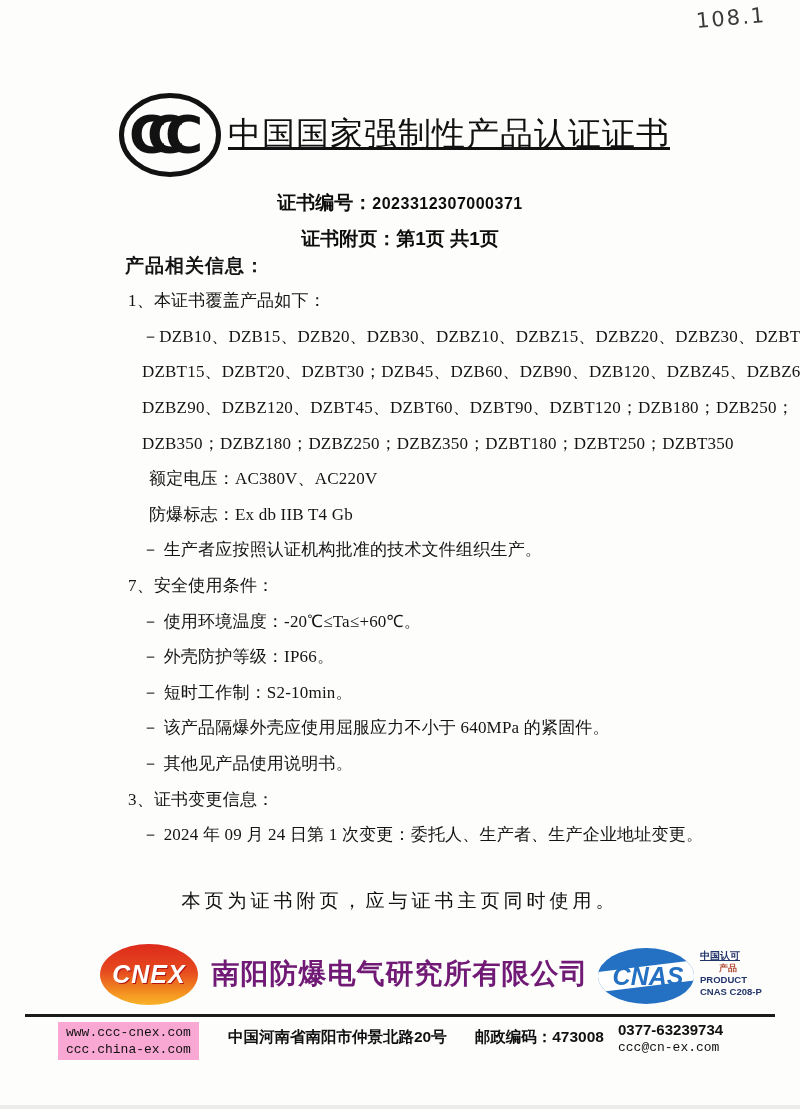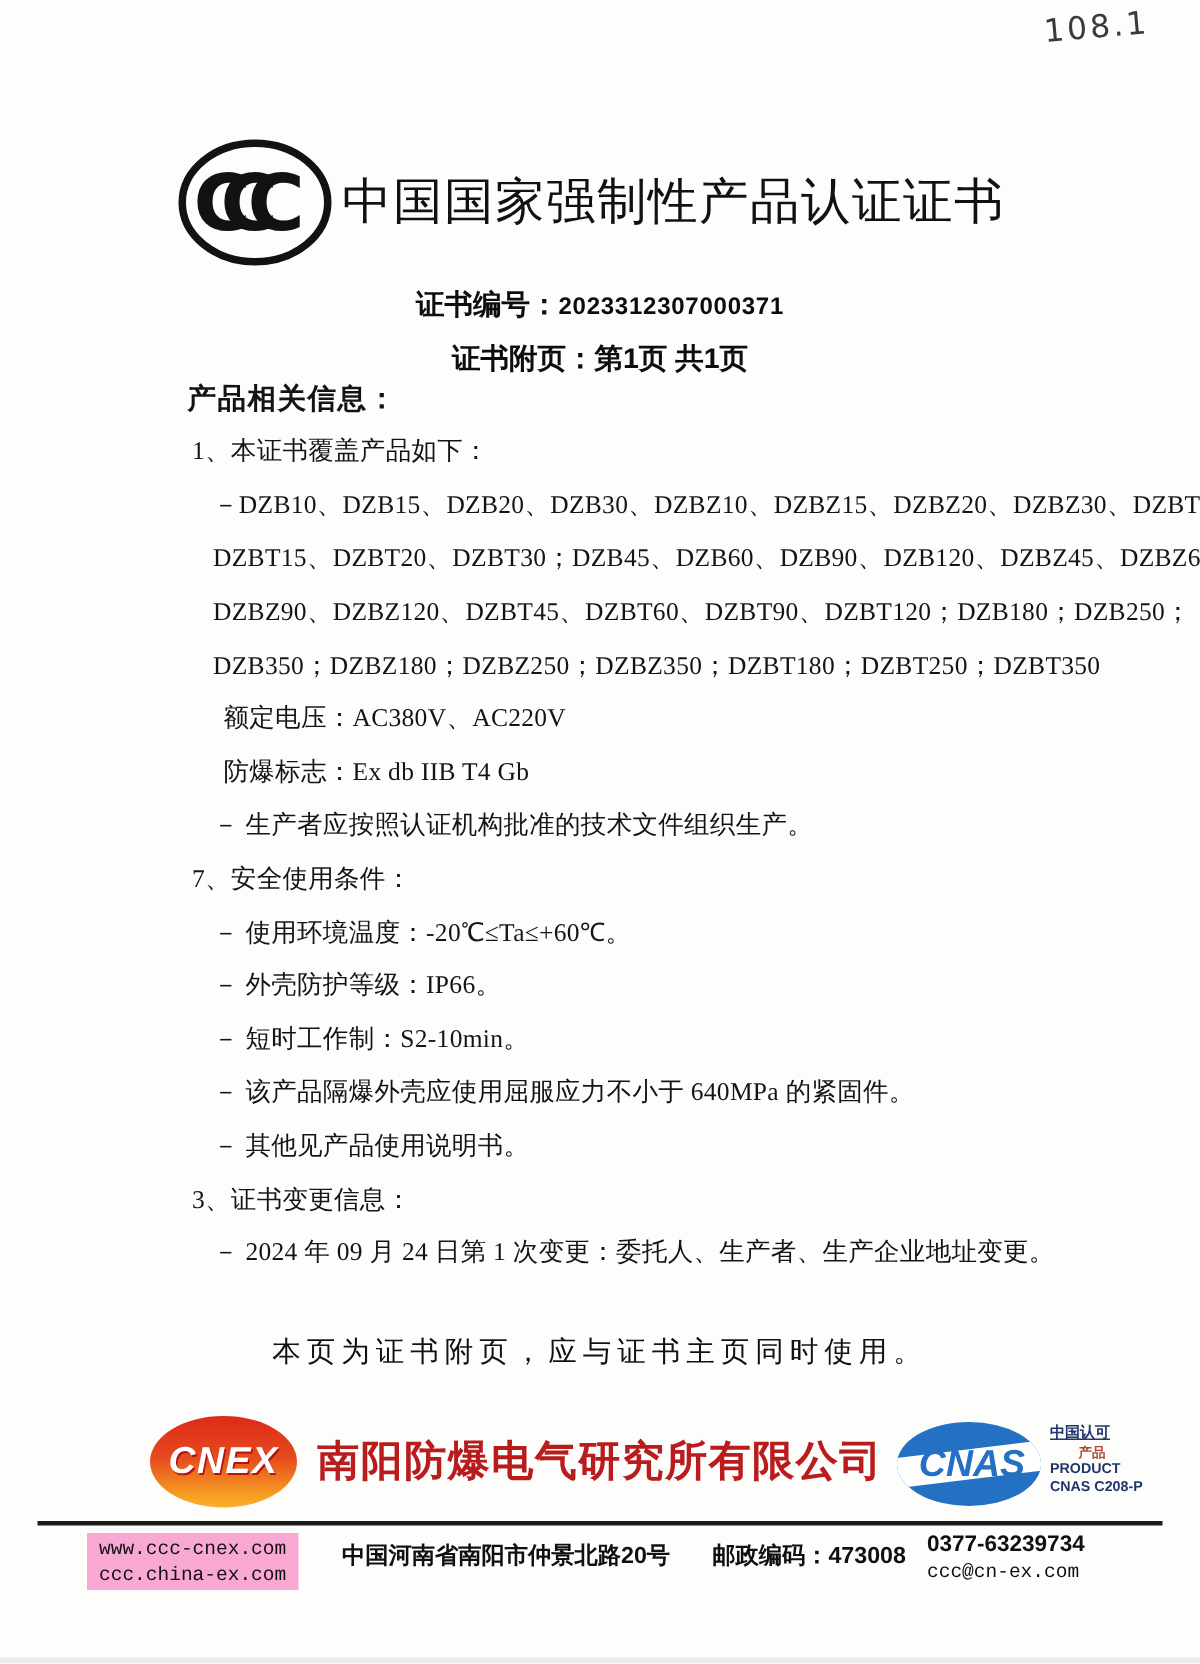--- a/index.html
+++ b/index.html
@@ -18,21 +18,21 @@
     position:absolute;top:6px;right:34px;
     font-family:"DejaVu Sans",sans-serif;
     font-size:21px;color:#3a3a3a;
     transform:rotate(-5deg);letter-spacing:2px;
   }
   
   .ccc-logo{position:absolute;left:118px;top:92px;width:104px;height:86px;}
   .title{
     position:absolute;left:228px;top:112px;width:470px;
     font-size:33px;font-weight:500;letter-spacing:1px;color:#111;
-    font-family:"Liberation Sans",sans-serif;white-space:nowrap;
+    font-family:"Liberation Sans",sans-serif;white-space:nowrap;text-decoration:underline;
   }
   .cert-line{
     position:absolute;left:0;width:800px;text-align:center;
     font-weight:bold;font-size:19px;color:#0d0d0d;white-space:nowrap;
   }
   .cert-no{top:190px;}
   .cert-page{top:226px;}
   .cert-line .num{font-family:"Liberation Sans",sans-serif;font-size:16px;letter-spacing:.5px;}
   
   .body{
@@ -63,21 +63,21 @@
     background:linear-gradient(180deg,#dd2a1b 0%,#e64a1e 45%,#f59b22 85%,#f8b32a 100%);
     display:flex;align-items:center;justify-content:center;
   }
   .cnex-logo span{
     color:#fff;font-weight:bold;font-style:italic;font-size:25px;
     letter-spacing:1px;text-shadow:1px 1px 0 #b01510;
     font-family:"Liberation Sans",sans-serif;
   }
   .org-name{
     position:absolute;left:0;top:955px;width:800px;text-align:center;
-    font-size:28px;font-weight:600;letter-spacing:1px;color:#b91c1c;
+    font-size:28px;font-weight:600;letter-spacing:1px;color:#701a75;
     font-family:"Liberation Sans",sans-serif;
   }
   .cnas{position:absolute;left:598px;top:946px;width:150px;height:62px;}
   .cnas-globe{
     position:absolute;left:0;top:2px;width:96px;height:56px;border-radius:50%;
     background:#2470c2;overflow:hidden;
   }
   .cnas-band{
     position:absolute;left:-8px;top:18px;width:116px;height:20px;
     background:#fff;transform:rotate(-7deg);

